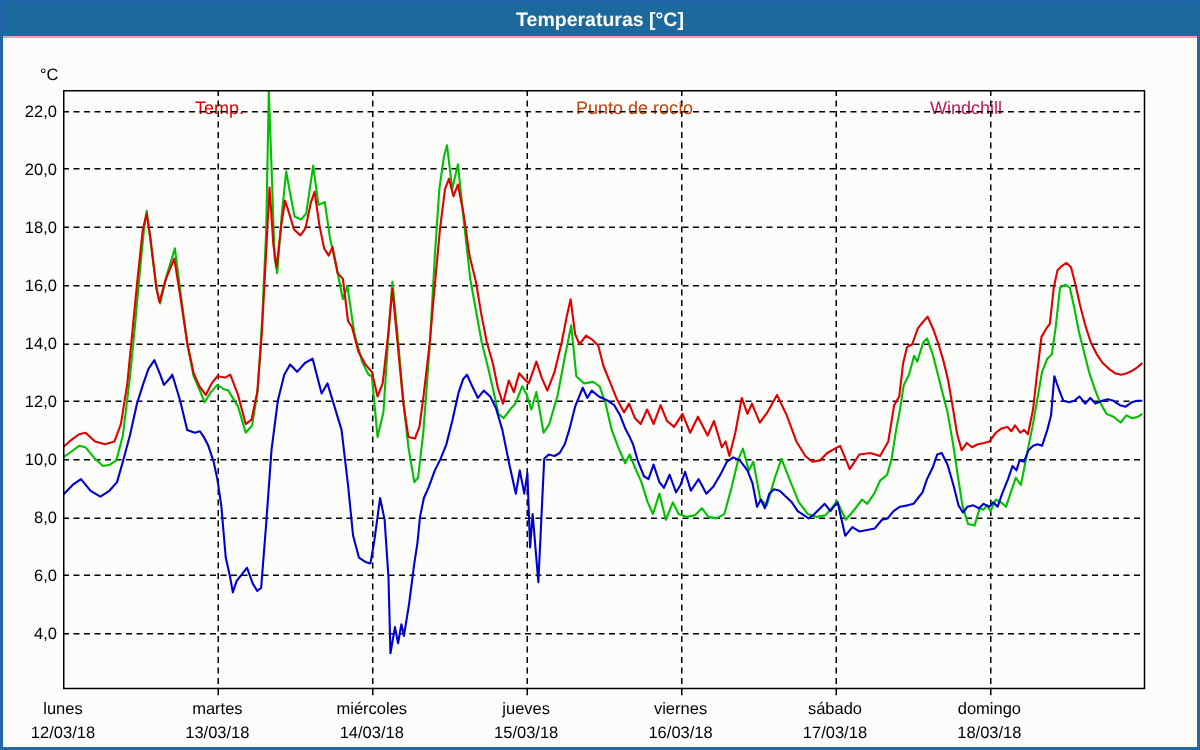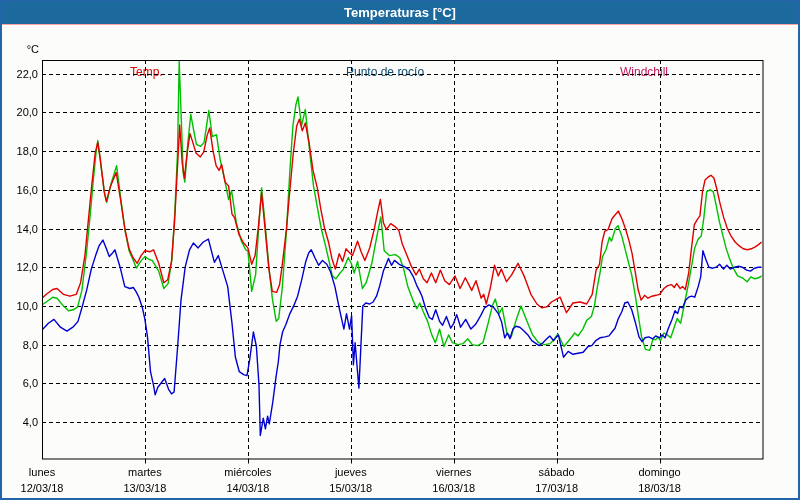--- a/index.html
+++ b/index.html
@@ -12,21 +12,21 @@
 </style>
 </head>
 <body>
 
 <div class="window">
   <div class="titlebar">
     <span>Temperaturas [°C]</span>
   </div>
 
   <span class="legend-label" style="color: rgb(221, 0, 0); left: 128px;">Temp.</span>
-  <span class="legend-label" style="color: #0c4a6e; left: 344px;">Punto de rocío</span>
+  <span class="legend-label" style="color: #c2410c; left: 382px;">Punto de rocío</span>
   <span class="legend-label" style="color: #be185d; left: 618px;">Windchill</span>
 
   <svg id="chart-svg" width="800" height="500">
       <clipPath id="plotclip">
         <rect x="40" y="58" width="720.5" height="398.5"></rect>
       </clipPath>
       <g stroke="#000" stroke-width="1" stroke-dasharray="4 3">
         <line x1="40" y1="72.5" x2="760.5" y2="72.5"></line>
         <line x1="40" y1="110.5" x2="760.5" y2="110.5"></line>
         <line x1="40" y1="149.5" x2="760.5" y2="149.5"></line>

